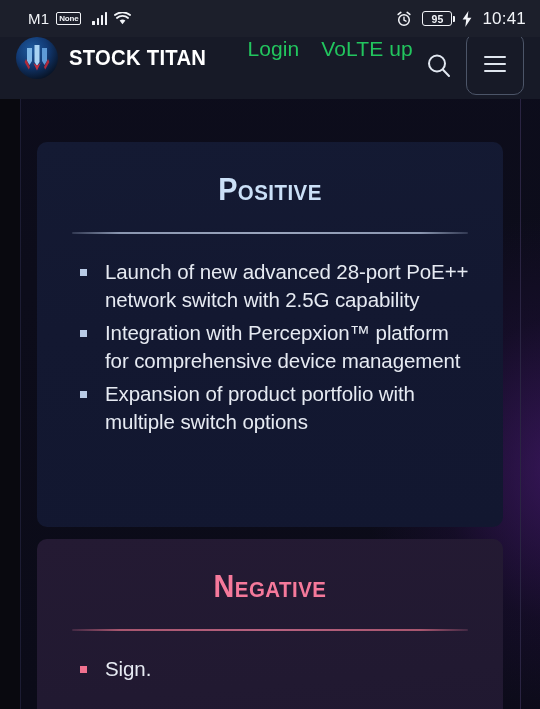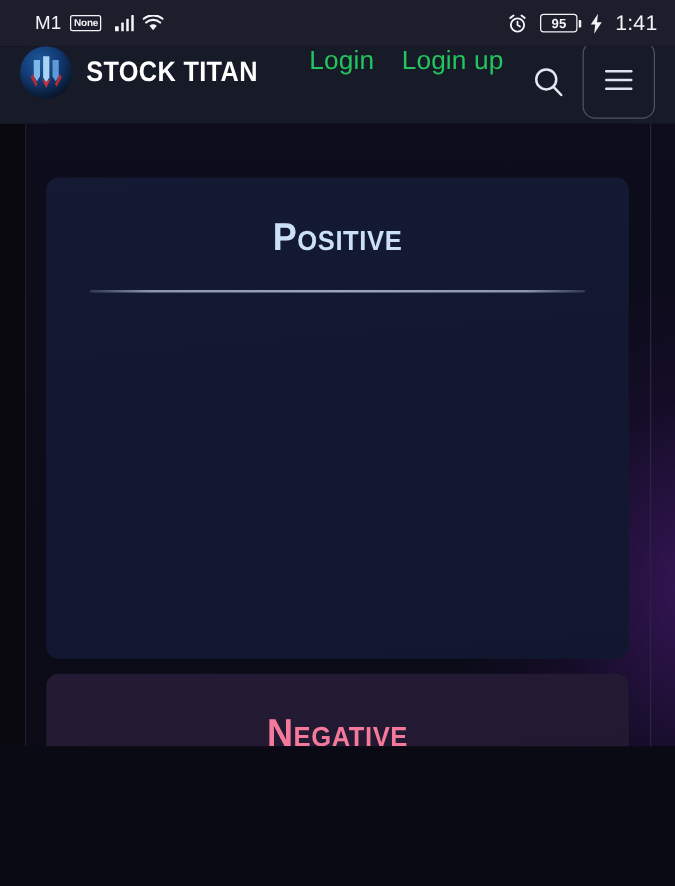--- a/index.html
+++ b/index.html
@@ -7,21 +7,21 @@
     width: 540px;
     height: 709px;
     overflow: hidden;
     background: #0a0a14;
     font-family: "Liberation Sans", sans-serif;
   }
 
   .screen {
     position: relative;
     width: 540px;
-    height: 597px;
+    height: 709px;
     overflow: hidden;
     background:
       radial-gradient(ellipse 260px 340px at 560px 470px, rgba(90,30,140,0.55) 0%, rgba(60,20,100,0.18) 45%, rgba(10,10,25,0) 75%),
       linear-gradient(180deg, #0d0d1c 0%, #0c0c1a 40%, #0b0b18 100%);
   }
 
   
   .statusbar {
     position: relative;
     height: 37px;
@@ -248,21 +248,21 @@
         </svg>
       </span>
       <span class="battery">
         <span>95</span>
       </span>
       <span class="bolt">
         <svg width="10" height="16" viewBox="0 0 10 16">
             <path d="M6.4 0 L0.6 8.6 H4.2 L3.3 16 L9.4 6.8 H5.6 Z" fill="#f2f4f8"></path>
           </svg>
       </span>
-      <span class="clock">1:41</span>
+      <span class="clock">10:41</span>
     </div>
   </div>
 
   <div class="header">
     <div class="brand">
       <span class="logo">
         <svg width="42" height="42" viewBox="0 0 42 42">
           <g>
             <path d="M11 11 h5 v13 l-2.5 4 L11 24 Z" fill="#7fb8e8"></path>
             <path d="M18.5 8 h5 v17 l-2.5 4 L18.5 25 Z" fill="#a9d3f3"></path>
@@ -271,21 +271,21 @@
             <path d="M32 22 l-4 8 l1.2 2.6 L33.4 25 Z" fill="#b02a3a"></path>
             <path d="M17.4 26 l3.6 7.4 l3.6 -7.4 l-3.6 2.4 Z" fill="#c2303f"></path>
           </g>
         </svg>
       </span>
       <span class="brandname">STOCK TITAN</span>
     </div>
 
     <div class="navlinks">
       <span class="navlink">Login</span>
-      <span class="navlink">Login up</span>
+      <span class="navlink">VoLTE up</span>
     </div>
 
     <div class="header-actions">
       <span class="search-btn">
         <svg width="30" height="30" viewBox="0 0 30 30">
           <circle cx="13" cy="12.5" r="8" stroke="#e2e8f1" stroke-width="2" fill="none"></circle>
           <path d="M19 18.7 L25 25" stroke="#e2e8f1" stroke-width="2" stroke-linecap="round"></path>
         </svg>
       </span>
       <span class="menu-btn">
@@ -299,20 +299,25 @@
   <div class="black-strip"></div>
   <div class="rail-left"></div>
   <div class="rail-left-line"></div>
   <div class="rail-right"></div>
 
   <div class="content">
 
     <div class="card card-positive">
       <div class="card-title">Positive</div>
       <div class="divider divider-positive"></div>
+      <ul class="bullets">
+        <li>Launch of new advanced 28-port PoE++ network switch with 2.5G capability</li>
+        <li>Integration with Percepxion™ platform for comprehensive device management</li>
+        <li>Expansion of product portfolio with multiple switch options</li>
+      </ul>
     </div>
 
     <div class="card card-negative">
       <div class="card-title">Negative</div>
       <div class="divider divider-negative"></div>
       <ul class="bullets">
         <li>Sign.</li>
       </ul>
     </div>
 

